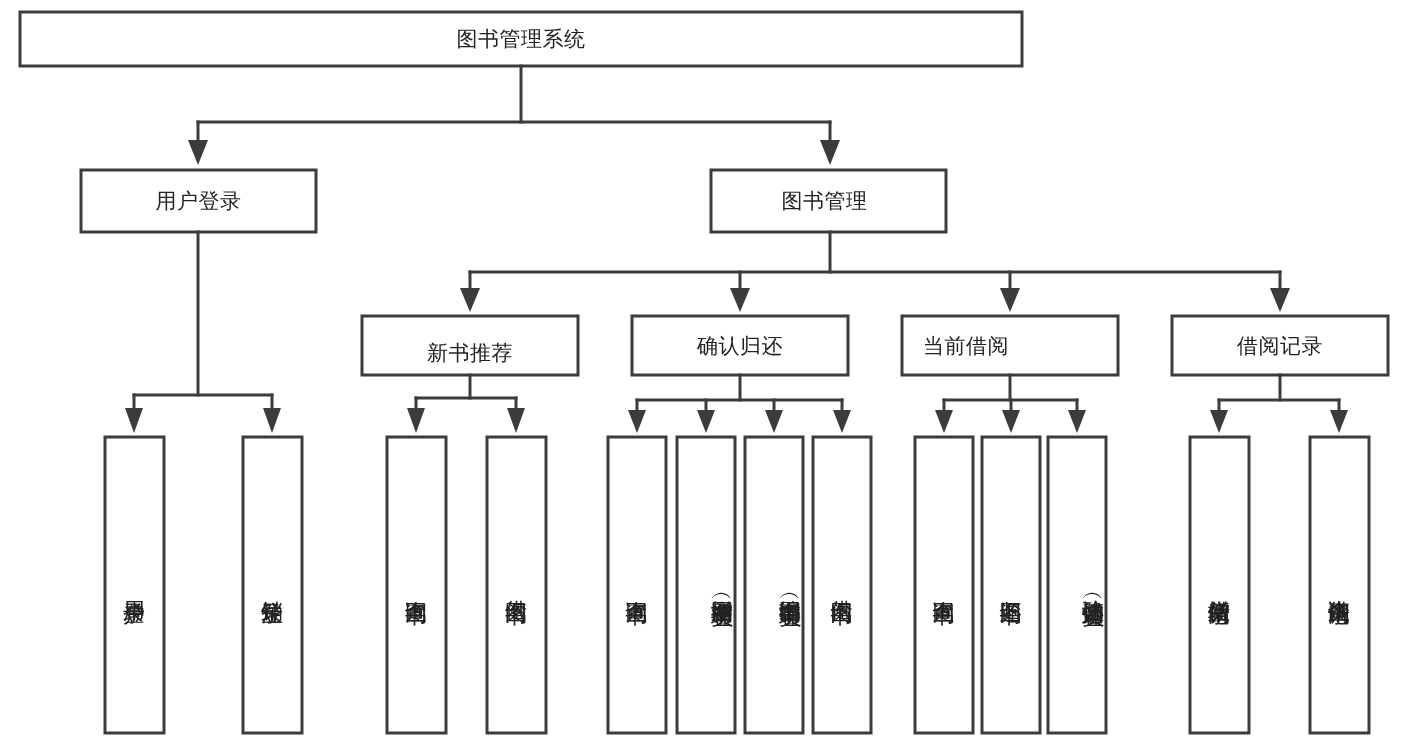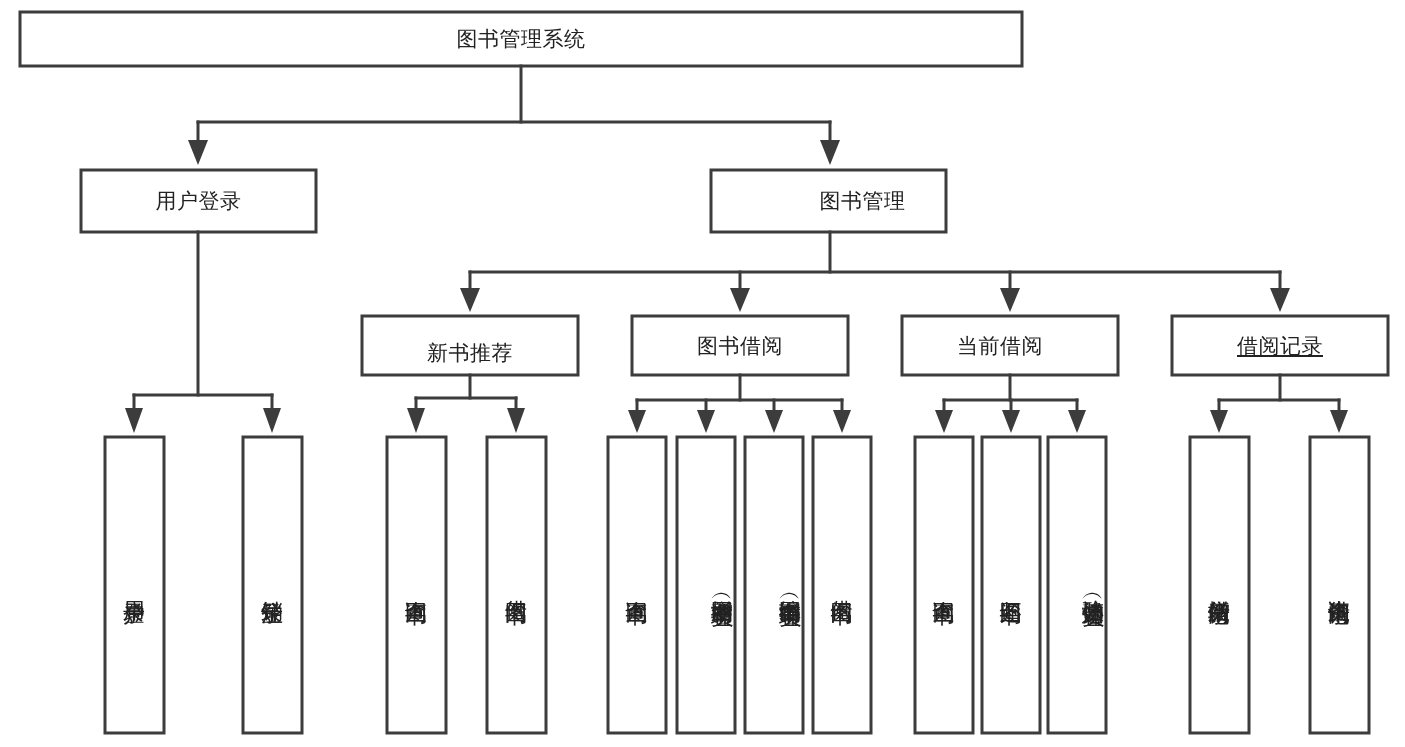--- a/index.html
+++ b/index.html
@@ -163,26 +163,26 @@
     <rect class="box-rect" x="915" y="437" width="58" height="296"></rect>
     <rect class="box-rect" x="982" y="437" width="58" height="296"></rect>
     <rect class="box-rect" x="1048" y="437" width="58" height="296"></rect>
     <rect class="box-rect" x="1190" y="437" width="59" height="296"></rect>
     <rect class="box-rect" x="1310" y="437" width="59" height="296"></rect>
   </svg>
 
   <div class="node-label-h" style="left:20px; top:12px; width:1002px; height:54px;">图书管理系统</div>
 
   <div class="node-label-h" style="left:81px; top:170px; width:235px; height:62px;">用户登录</div>
-  <div class="node-label-h" style="left:745px; top:170px; width:235px; height:62px;border-radius:30px;">图书管理</div>
+  <div class="node-label-h" style="left:707px; top:170px; width:235px; height:62px;border-radius:30px;">图书管理</div>
 
   <div class="node-label-h" style="left:362px; top:316px; width:216px; height:73px;">新书推荐</div>
-  <div class="node-label-h" style="left:632px; top:316px; width:216px; height:59px;">图书借阅</div>
-  <div class="node-label-h" style="left:902px; top:316px; width:196px; height:59px;">当前借阅</div>
-  <div class="node-label-h" style="left:1172px; top:316px; width:216px; height:59px;text-decoration:underline;">借阅记录</div>
+  <div class="node-label-h" style="left:632px; top:316px; width:216px; height:59px;">确认归还</div>
+  <div class="node-label-h" style="left:868px; top:316px; width:196px; height:59px;">当前借阅</div>
+  <div class="node-label-h" style="left:1172px; top:316px; width:216px; height:59px;">借阅记录</div>
 
   <div class="node-label-v center-v" style="left:105px; top:447px; width:59px; height:276px;">用户登录</div>
   <div class="node-label-v center-v" style="left:243px; top:447px; width:59px; height:276px;">注销登录</div>
   <div class="node-label-v center-v" style="left:387px; top:447px; width:59px; height:276px;">查询图书</div>
   <div class="node-label-v center-v" style="left:487px; top:447px; width:59px; height:276px;">借阅图书</div>
 
   <div class="node-label-v center-v" style="left:608px; top:447px; width:58px; height:276px;">查询图书</div>
   <div class="node-label-v" style="left:677px; top:443px; width:58px; height:286px;">新增图书（管理员）</div>
   <div class="node-label-v" style="left:745px; top:443px; width:58px; height:286px;">编辑图书（管理员）</div>
   <div class="node-label-v center-v" style="left:813px; top:447px; width:58px; height:276px;">借阅图书</div>

